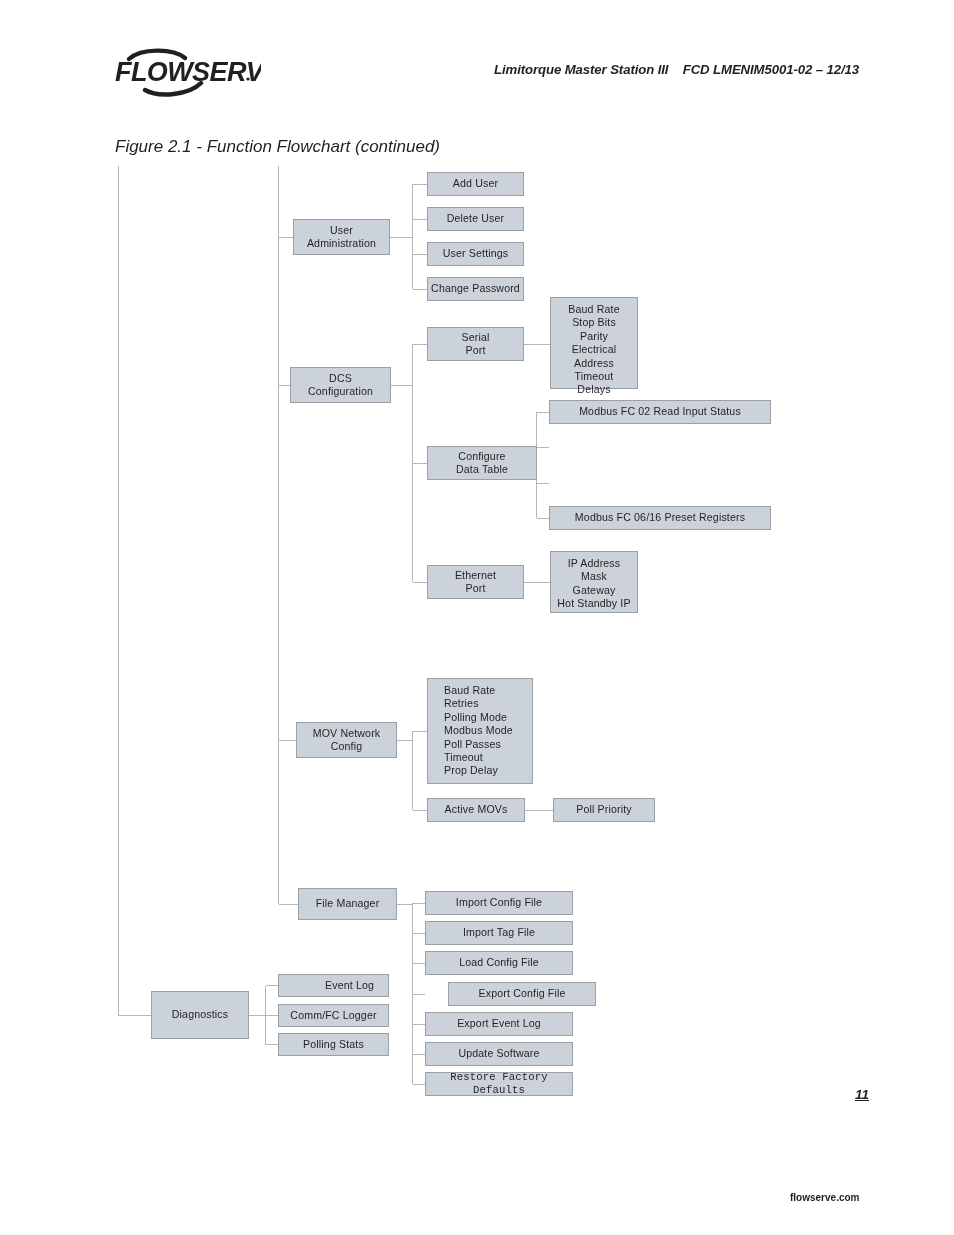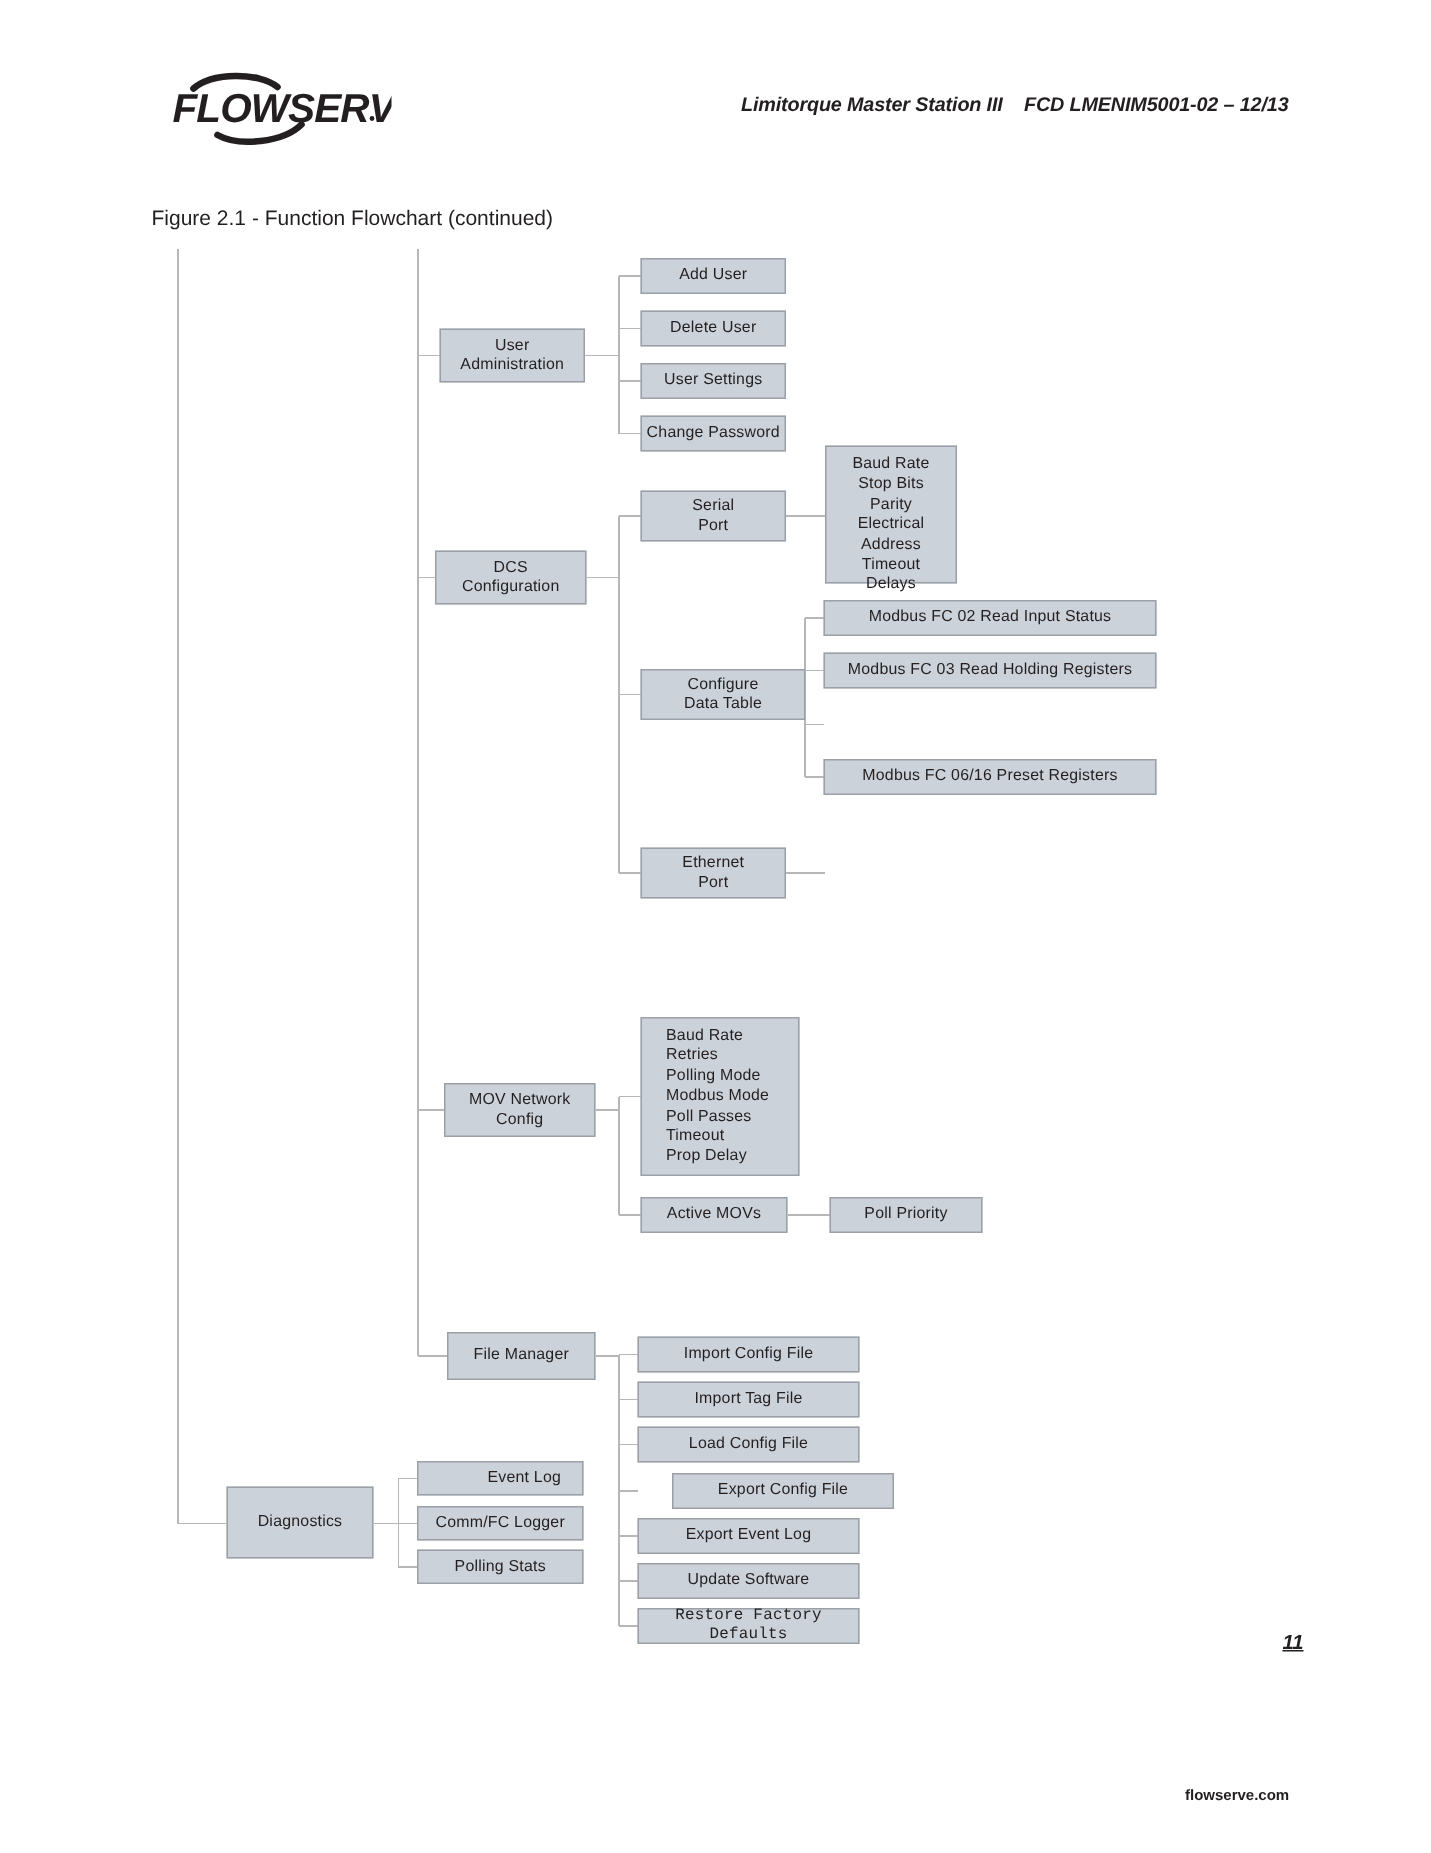--- a/index.html
+++ b/index.html
@@ -32,23 +32,24 @@
     font-weight: bold;
     font-style: italic;
     letter-spacing: -0.1px;
     white-space: pre;
     color: #231f20;
   }
 
   
   #figure-caption {
     position: absolute;
-    left: 101px;
+    left: 115px;
     top: 137px;
-    font-size: 14px;
+    font-size: 17px;
+    font-style: italic;
     color: #231f20;
     white-space: pre;
   }
 
   
   #flowchart {
     position: absolute;
     left: 0;
     top: 0;
     width: 954px;
@@ -204,24 +205,27 @@
   <div class="node list" style="left:550px;top:297px;width:88px;height:92px;">Baud Rate
 Stop Bits
 Parity
 Electrical
 Address
 Timeout
 Delays</div>
   <div class="node" style="left:427px;top:446px;width:110px;height:34px;">Configure
 Data Table</div>
   <div class="node" style="left:549px;top:400px;width:222px;height:24px;">Modbus FC 02 Read Input Status</div>
-  <div class="node" style="left:549px;top:435px;width:222px;height:24px;">Modbus FC 03 Read Holding Registers</div>
   <div class="node" style="left:549px;top:506px;width:222px;height:24px;">Modbus FC 06/16 Preset Registers</div>
   <div class="node" style="left:427px;top:565px;width:97px;height:34px;">Ethernet
 Port</div>
+  <div class="node list" style="left:550px;top:551px;width:88px;height:62px;">IP Address
+Mask
+Gateway
+Hot Standby IP</div>
 
   <div class="node" style="left:296px;top:722px;width:101px;height:36px;">MOV Network
 Config</div>
   <div class="node list-left" style="left:427px;top:678px;width:106px;height:106px;">Baud Rate
 Retries
 Polling Mode
 Modbus Mode
 Poll Passes
 Timeout
 Prop Delay</div>

